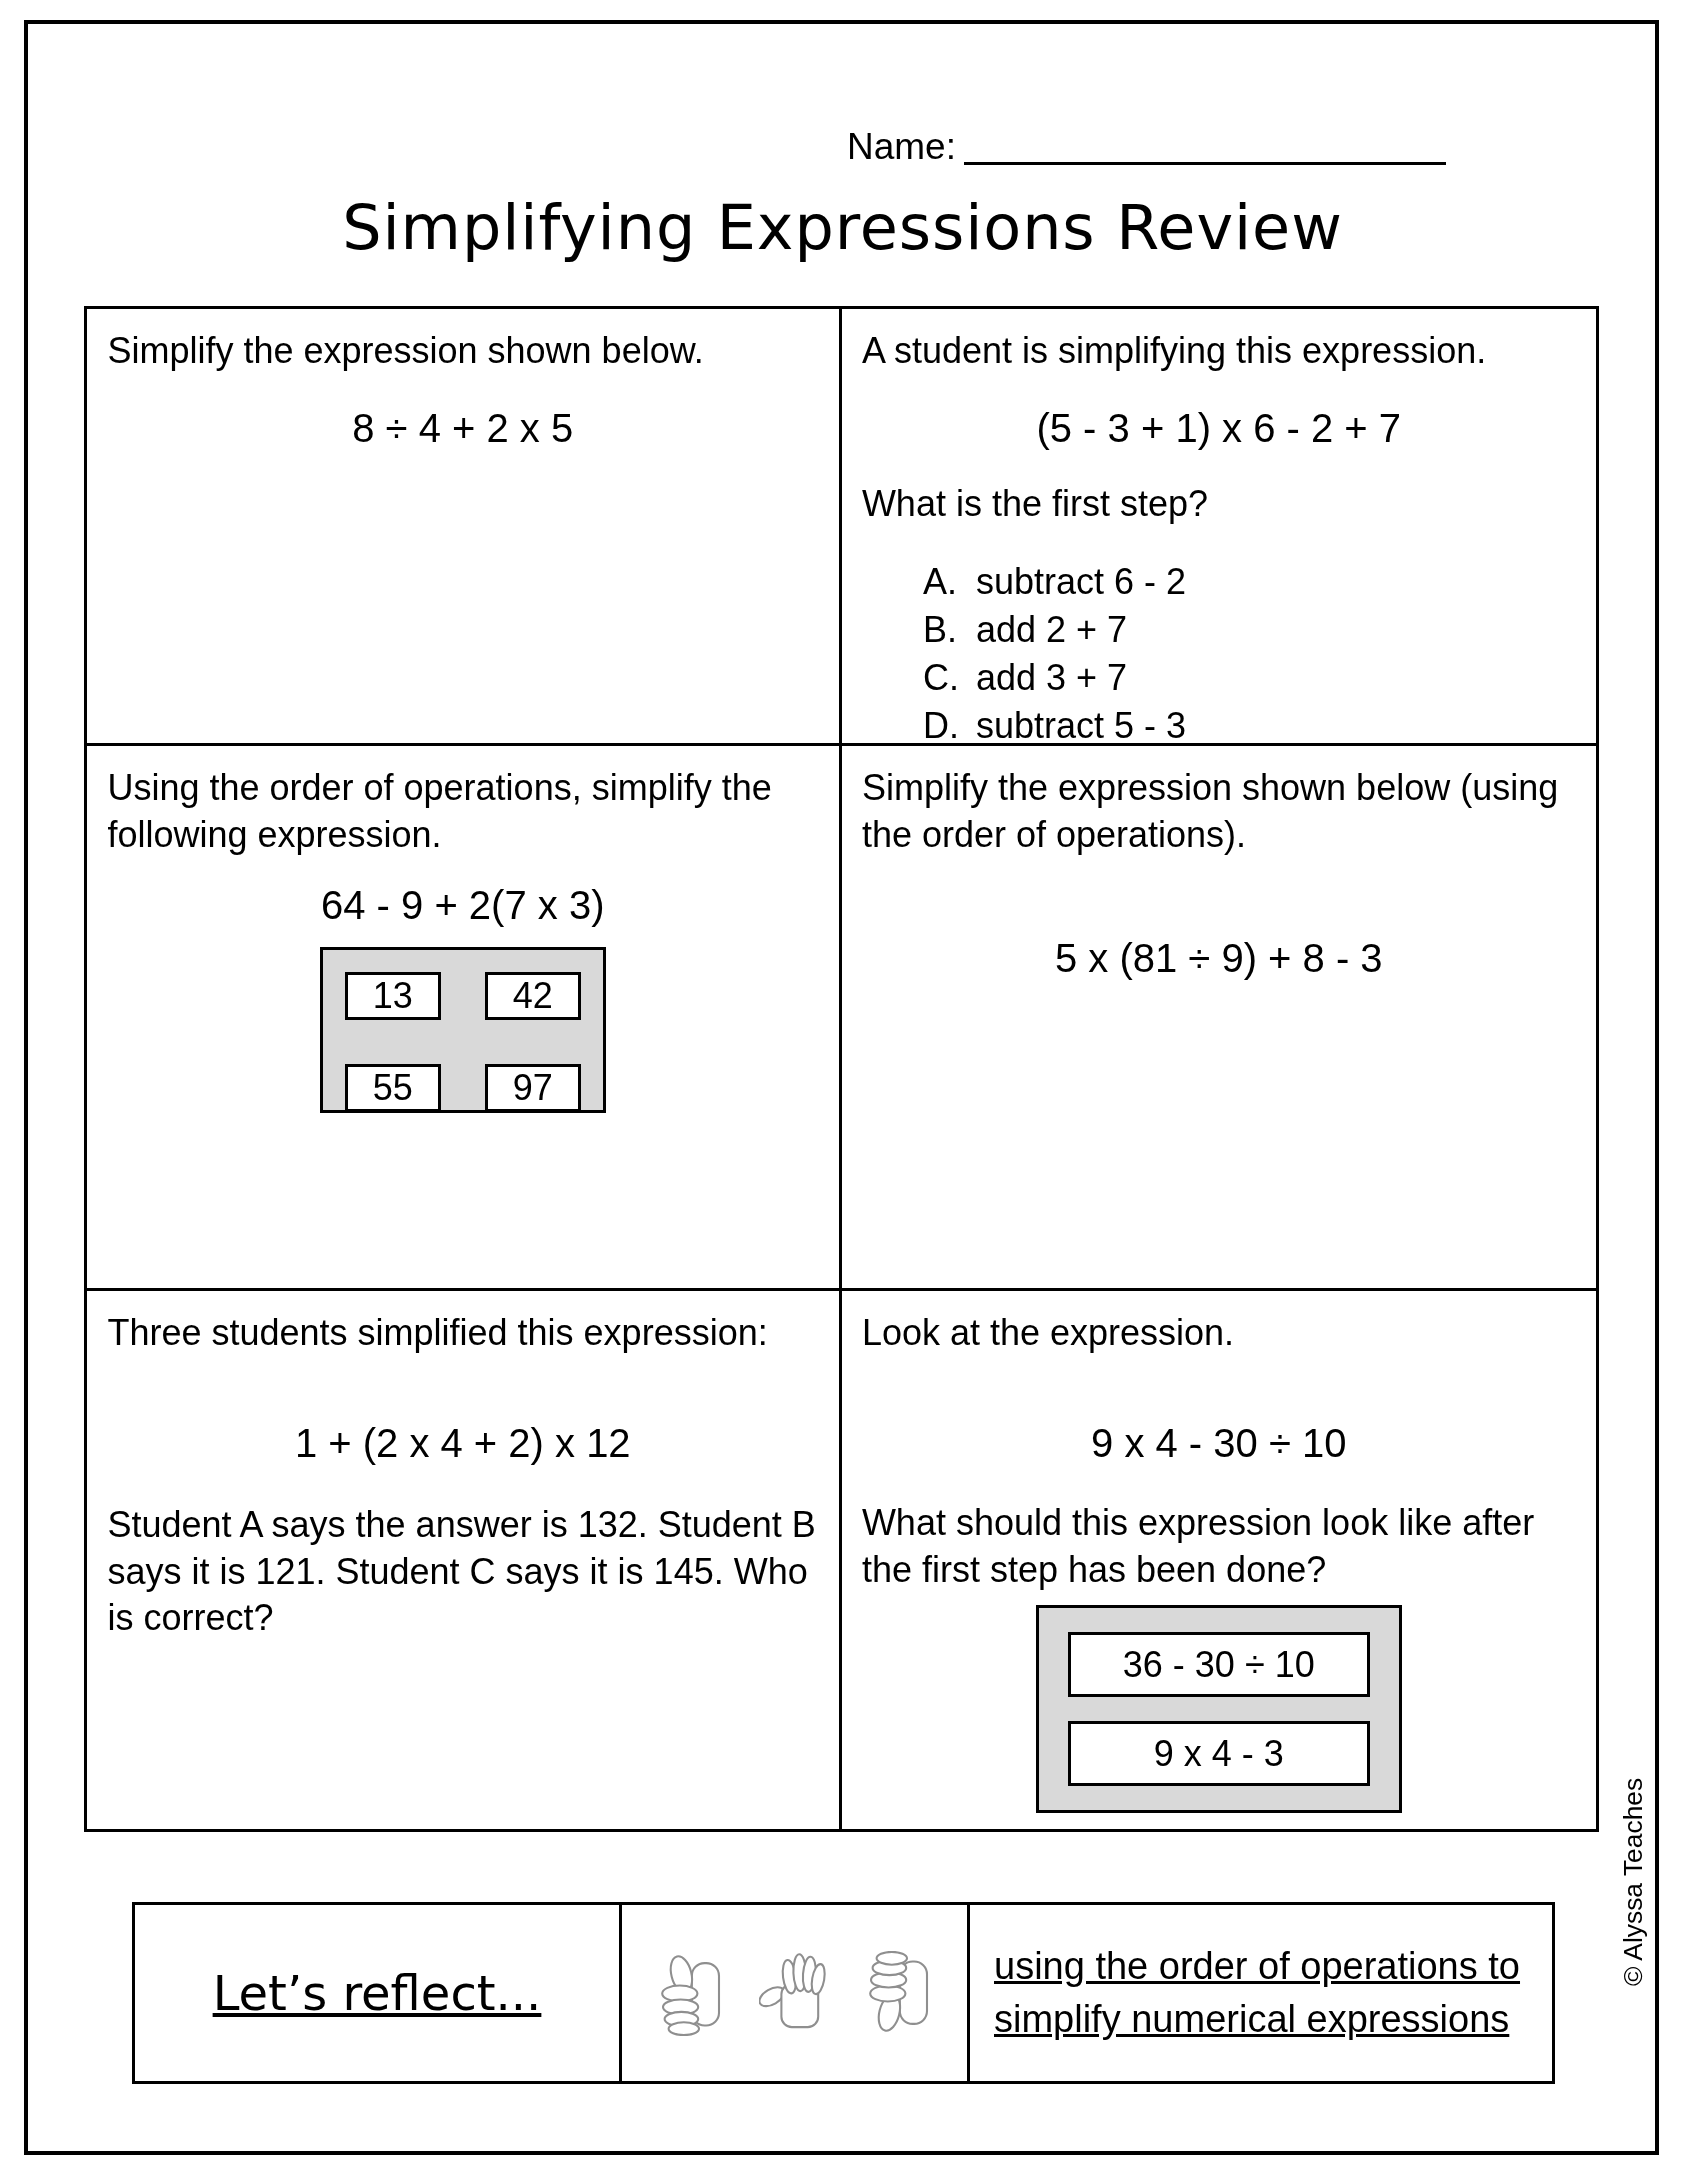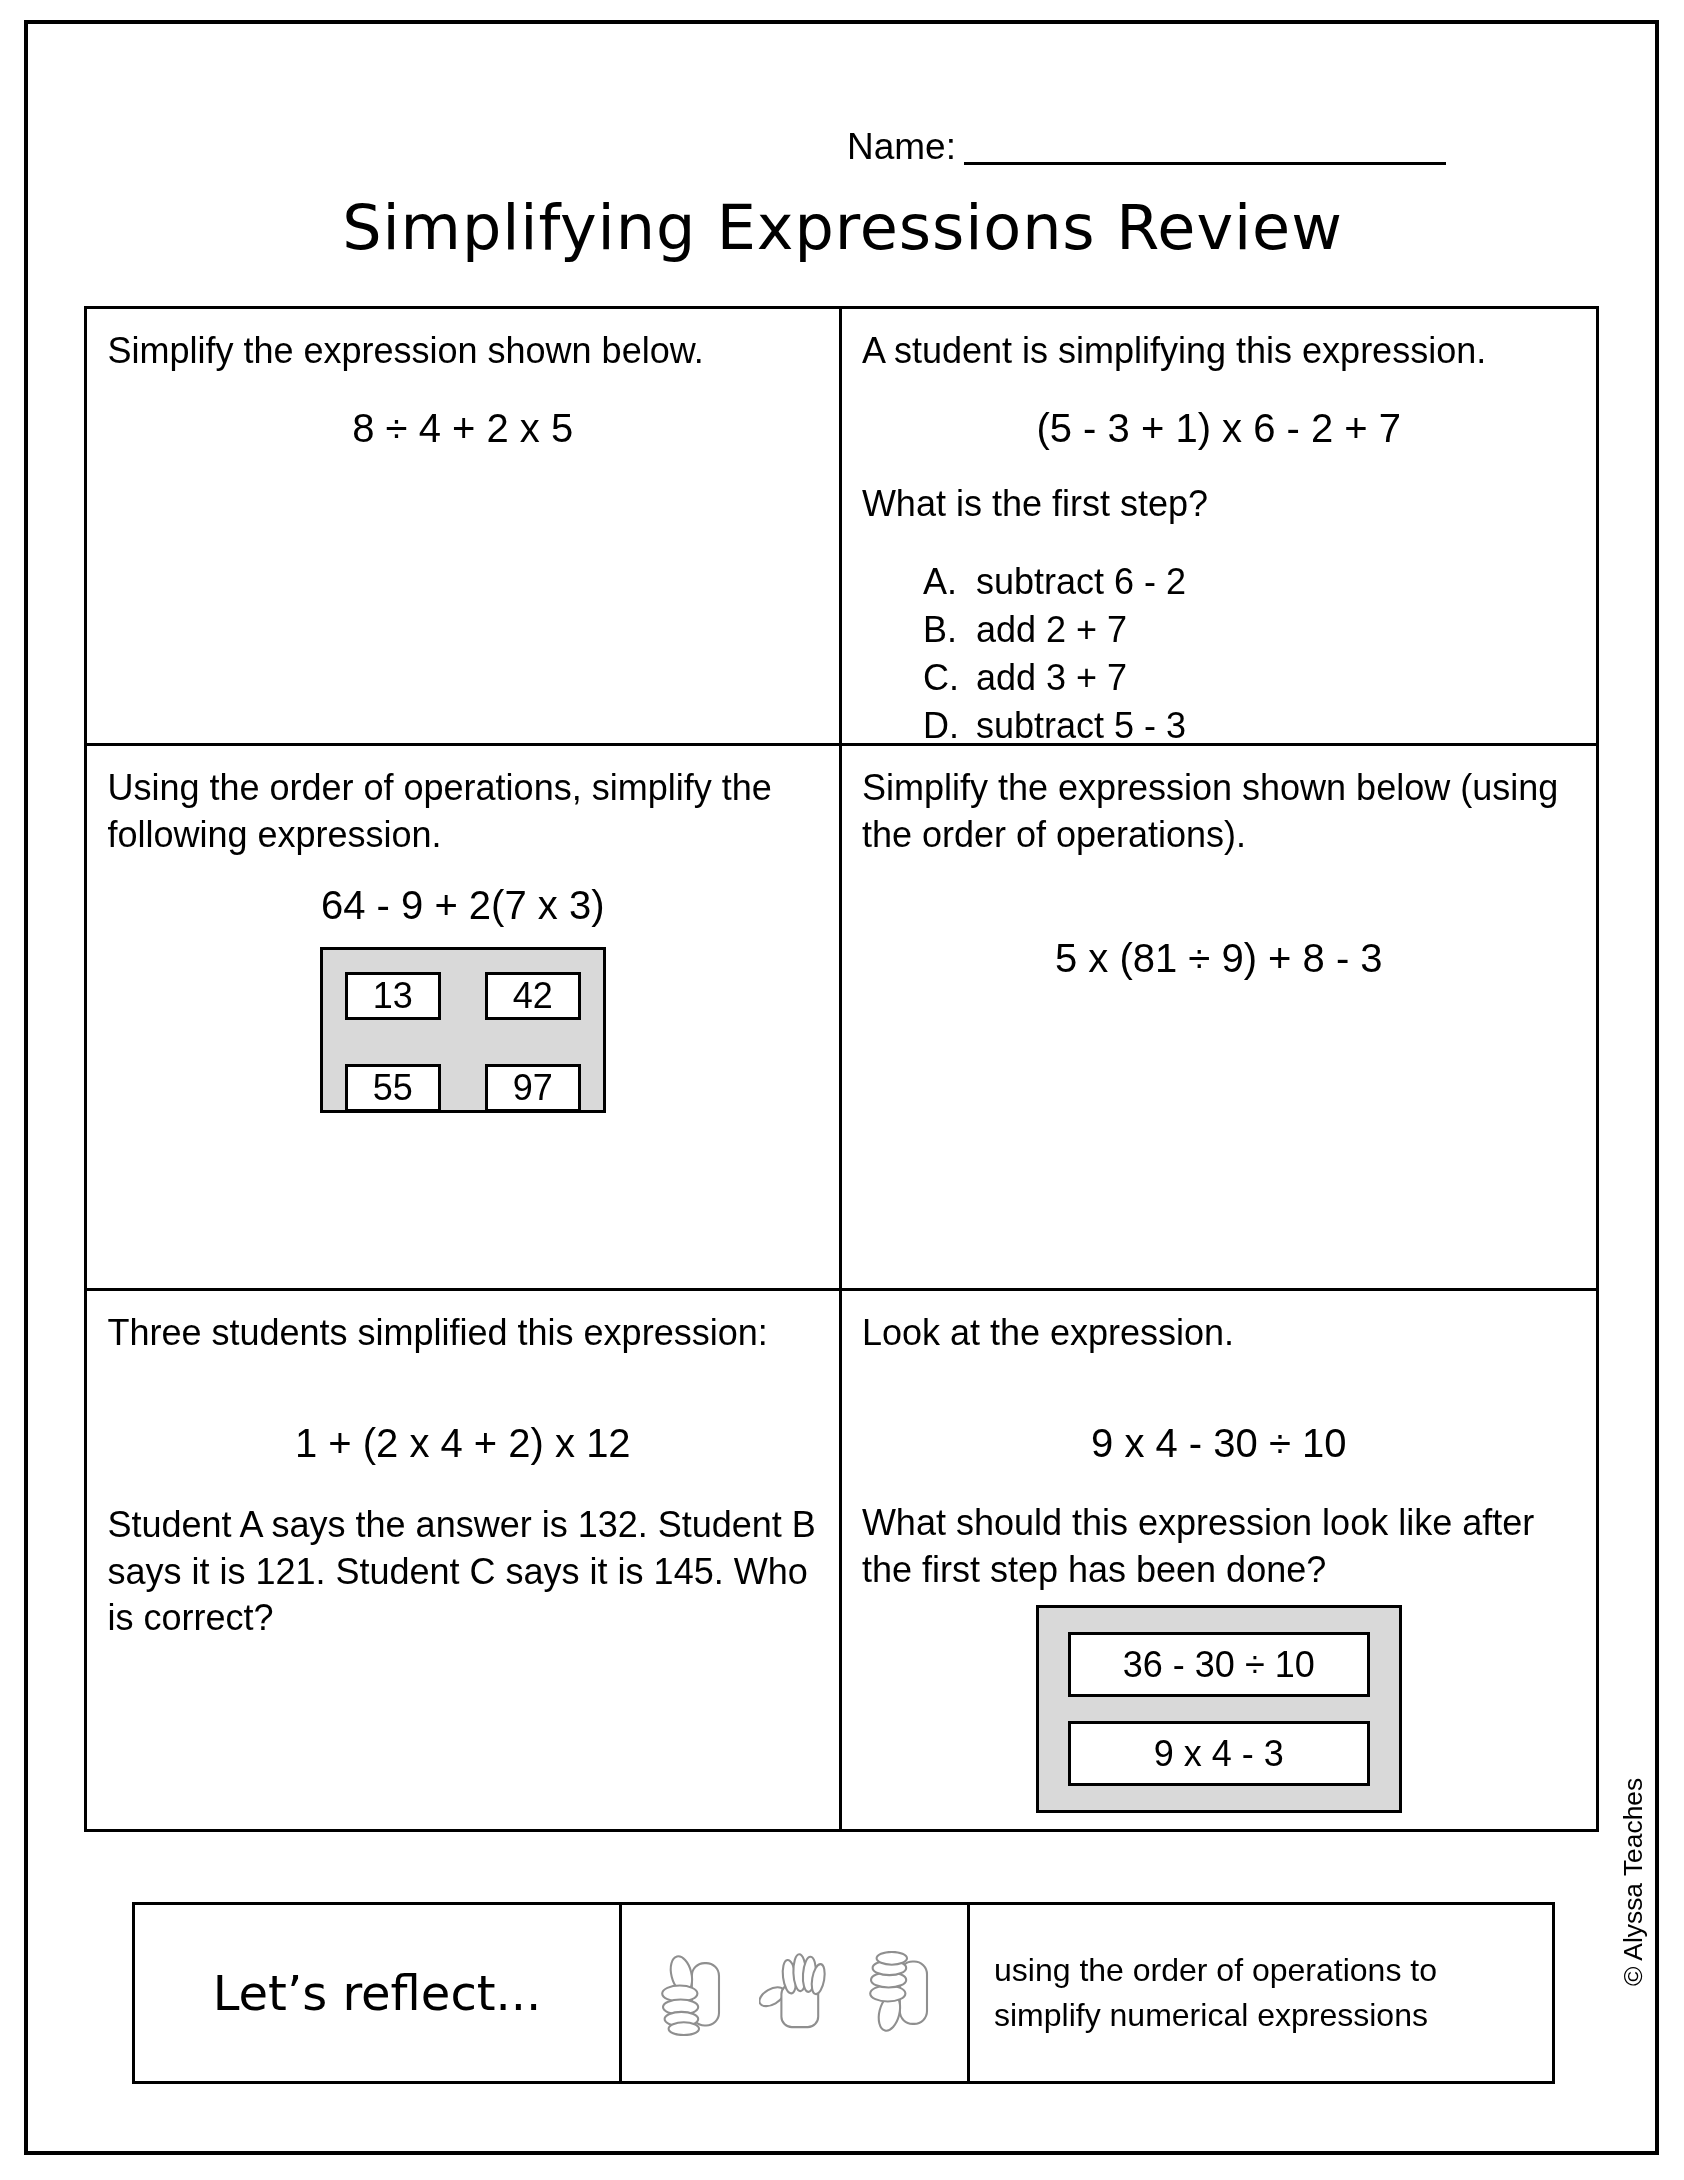--- a/index.html
+++ b/index.html
@@ -44,25 +44,25 @@
   .panel-2x2{width:286px;height:166px;margin:19px auto 0;display:grid;
              grid-template-columns:1fr 1fr;column-gap:22px;row-gap:24px;padding:22px;gap:44px;}
   .panel-stack{width:366px;height:208px;margin:12px auto 0;display:flex;
                flex-direction:column;justify-content:center;gap:24px;padding:24px 29px;}
   .option-box{background:#fff;border:3.4px solid #000;box-sizing:border-box;
               display:flex;align-items:center;justify-content:center;font-size:36px;}
   .panel-stack .option-box{flex:1;}
 
   
   .reflect{position:absolute;left:132px;top:1902px;width:1423px;height:182px;box-sizing:border-box;
-           border:3.4px solid #000;display:grid;grid-template-columns:487px 348px 1fr;}
+           border:3.4px solid #000;display:grid;grid-template-columns:487px 348px 1fr;text-decoration:underline;}
   .r-s{display:flex;align-items:center;justify-content:center;box-sizing:border-box;}
   .r-s1{border-right:3.4px solid #000;font-family:"DejaVu Sans",sans-serif;font-size:48px;}
   .r-s2{border-right:3.4px solid #000;gap:32px;}
-  .r-s3{justify-content:flex-start;padding-left:24px;font-size:32px;line-height:1.4;}
+  .r-s3{justify-content:flex-start;padding-left:24px;font-size:38px;line-height:1.4;}
   .r-s3 .topic{max-width:579px;}
 
   .hand{width:72px;height:85px;display:inline-block;}
   .hand svg{width:100%;height:100%;}
   .hand.down{transform:scaleY(-1);}
   .hand path,.hand rect,.hand ellipse{fill:#fff;stroke:#8f8f8f;stroke-width:2.6;stroke-linejoin:round;}
 
   .credit{position:absolute;left:1618px;top:1986px;transform:rotate(-90deg);
           transform-origin:0 0;font-size:26.4px;white-space:nowrap;}
 </style>

